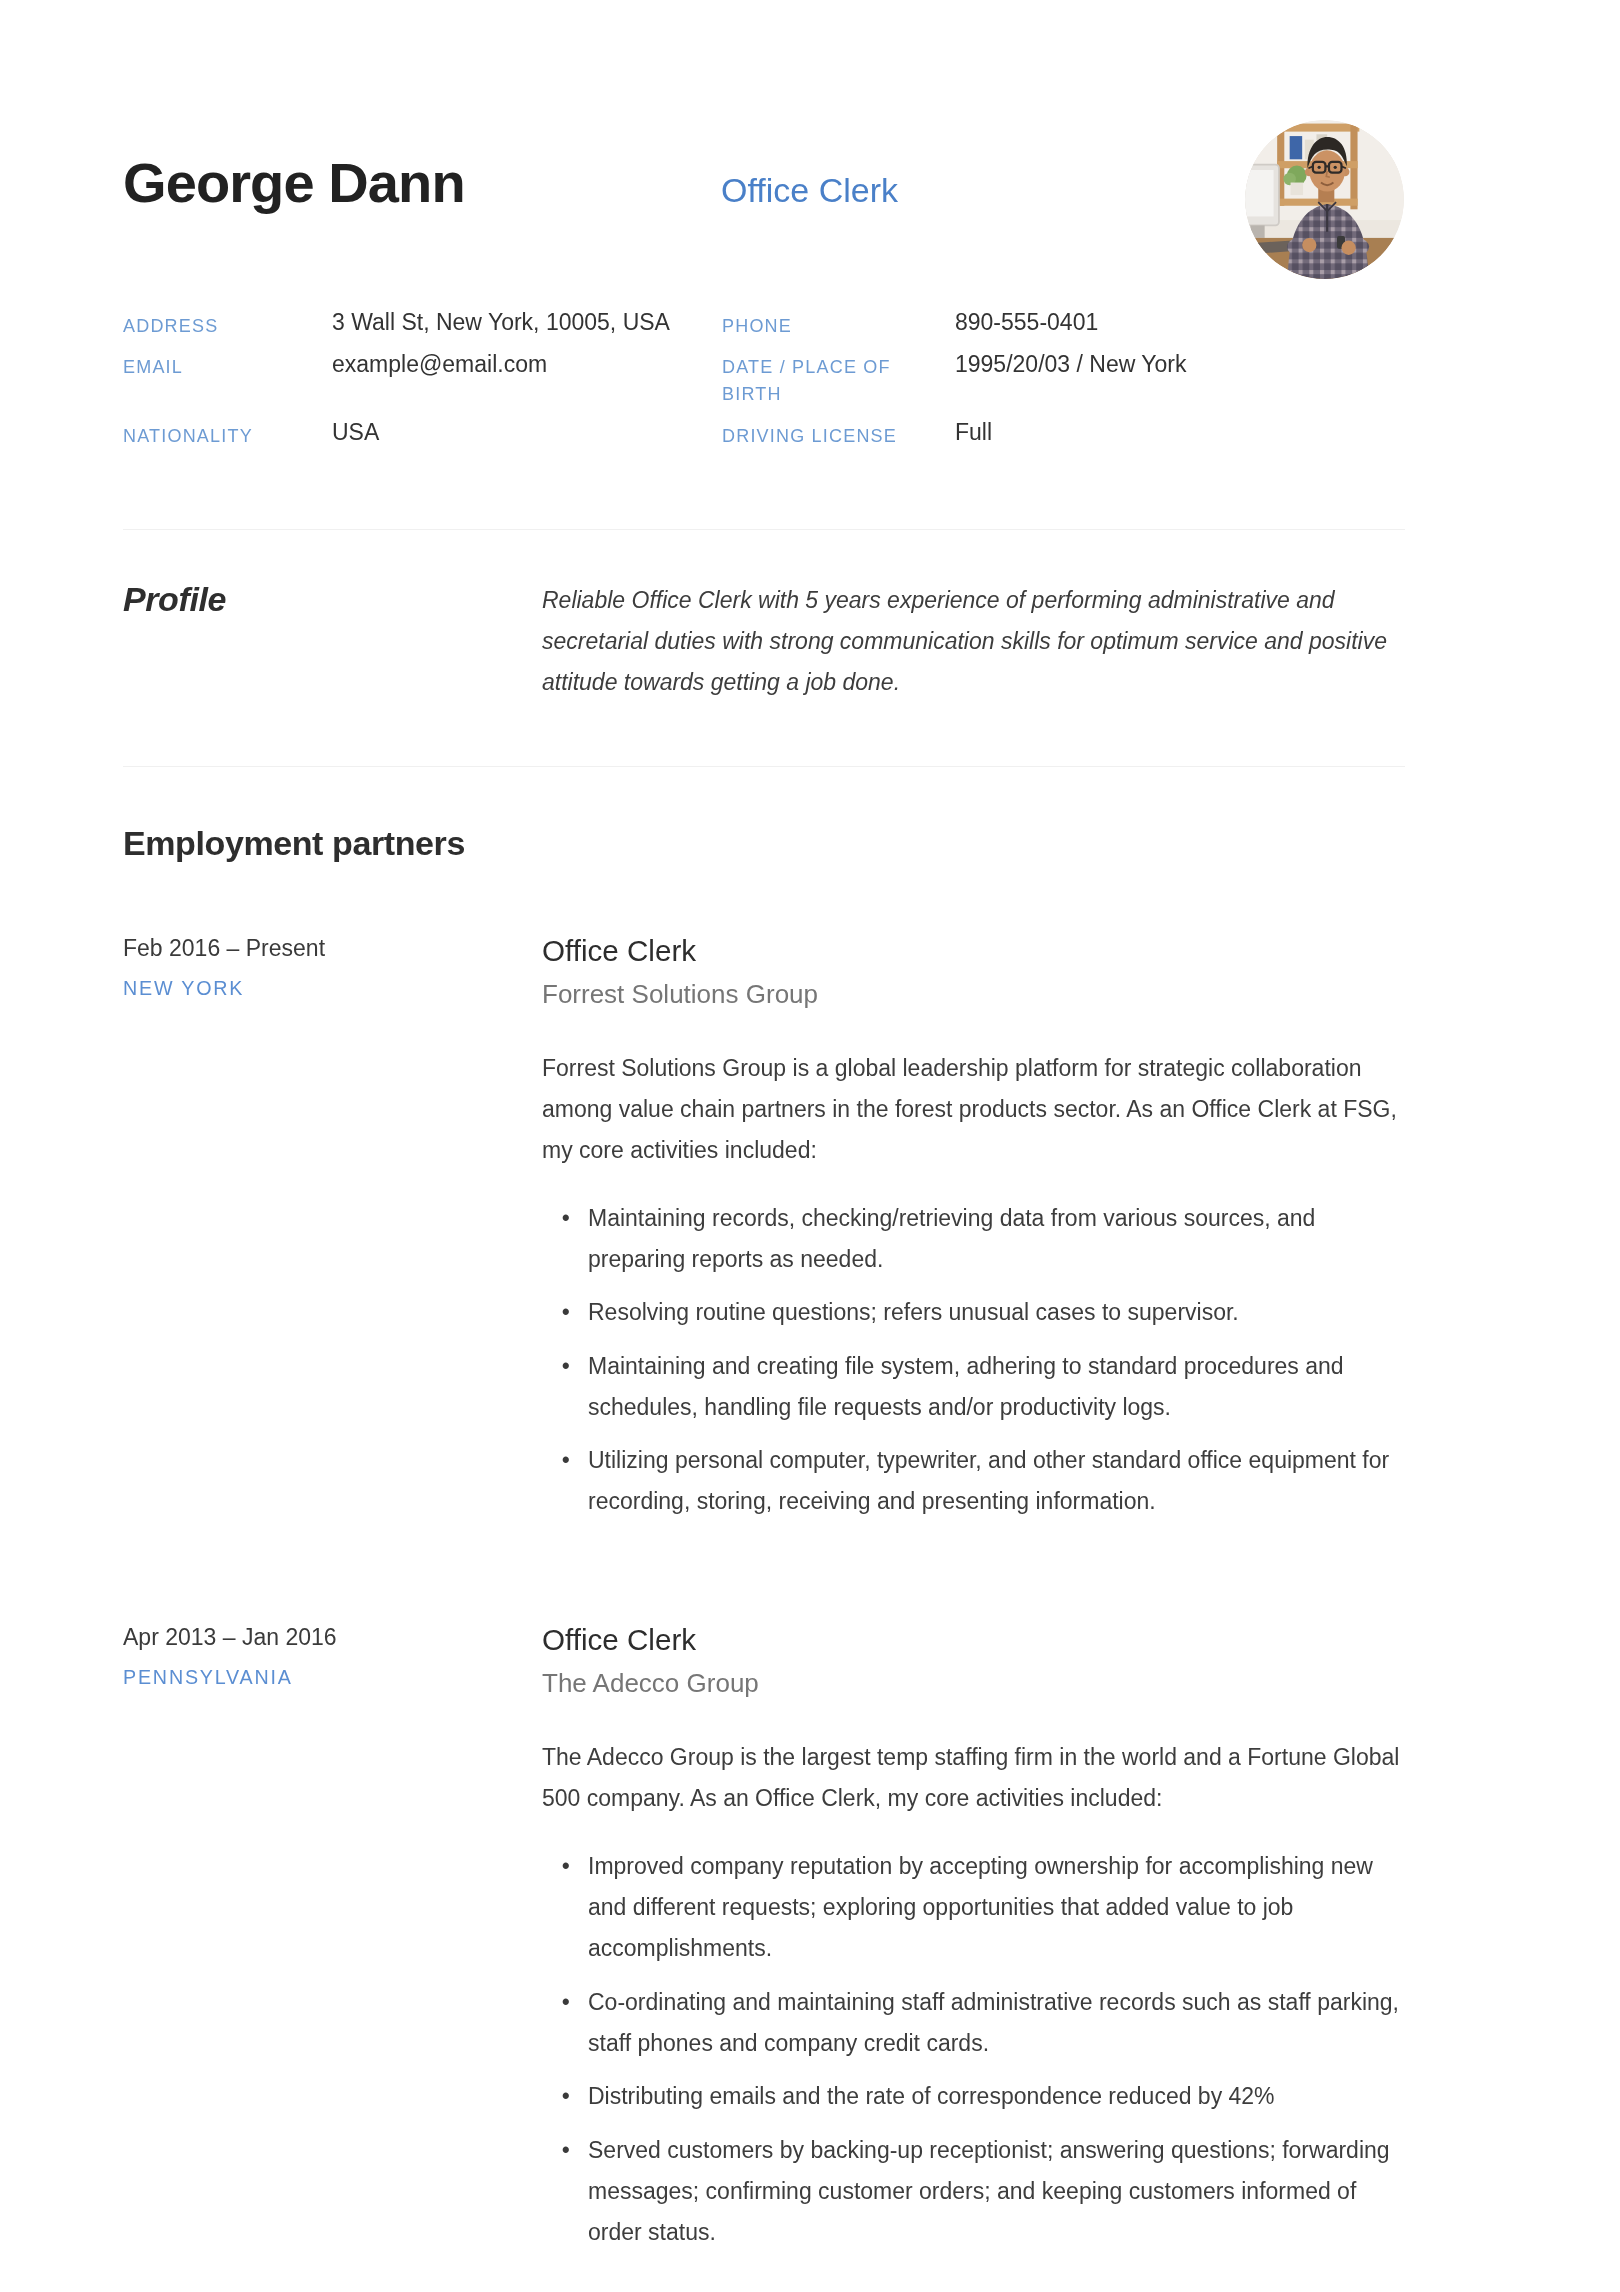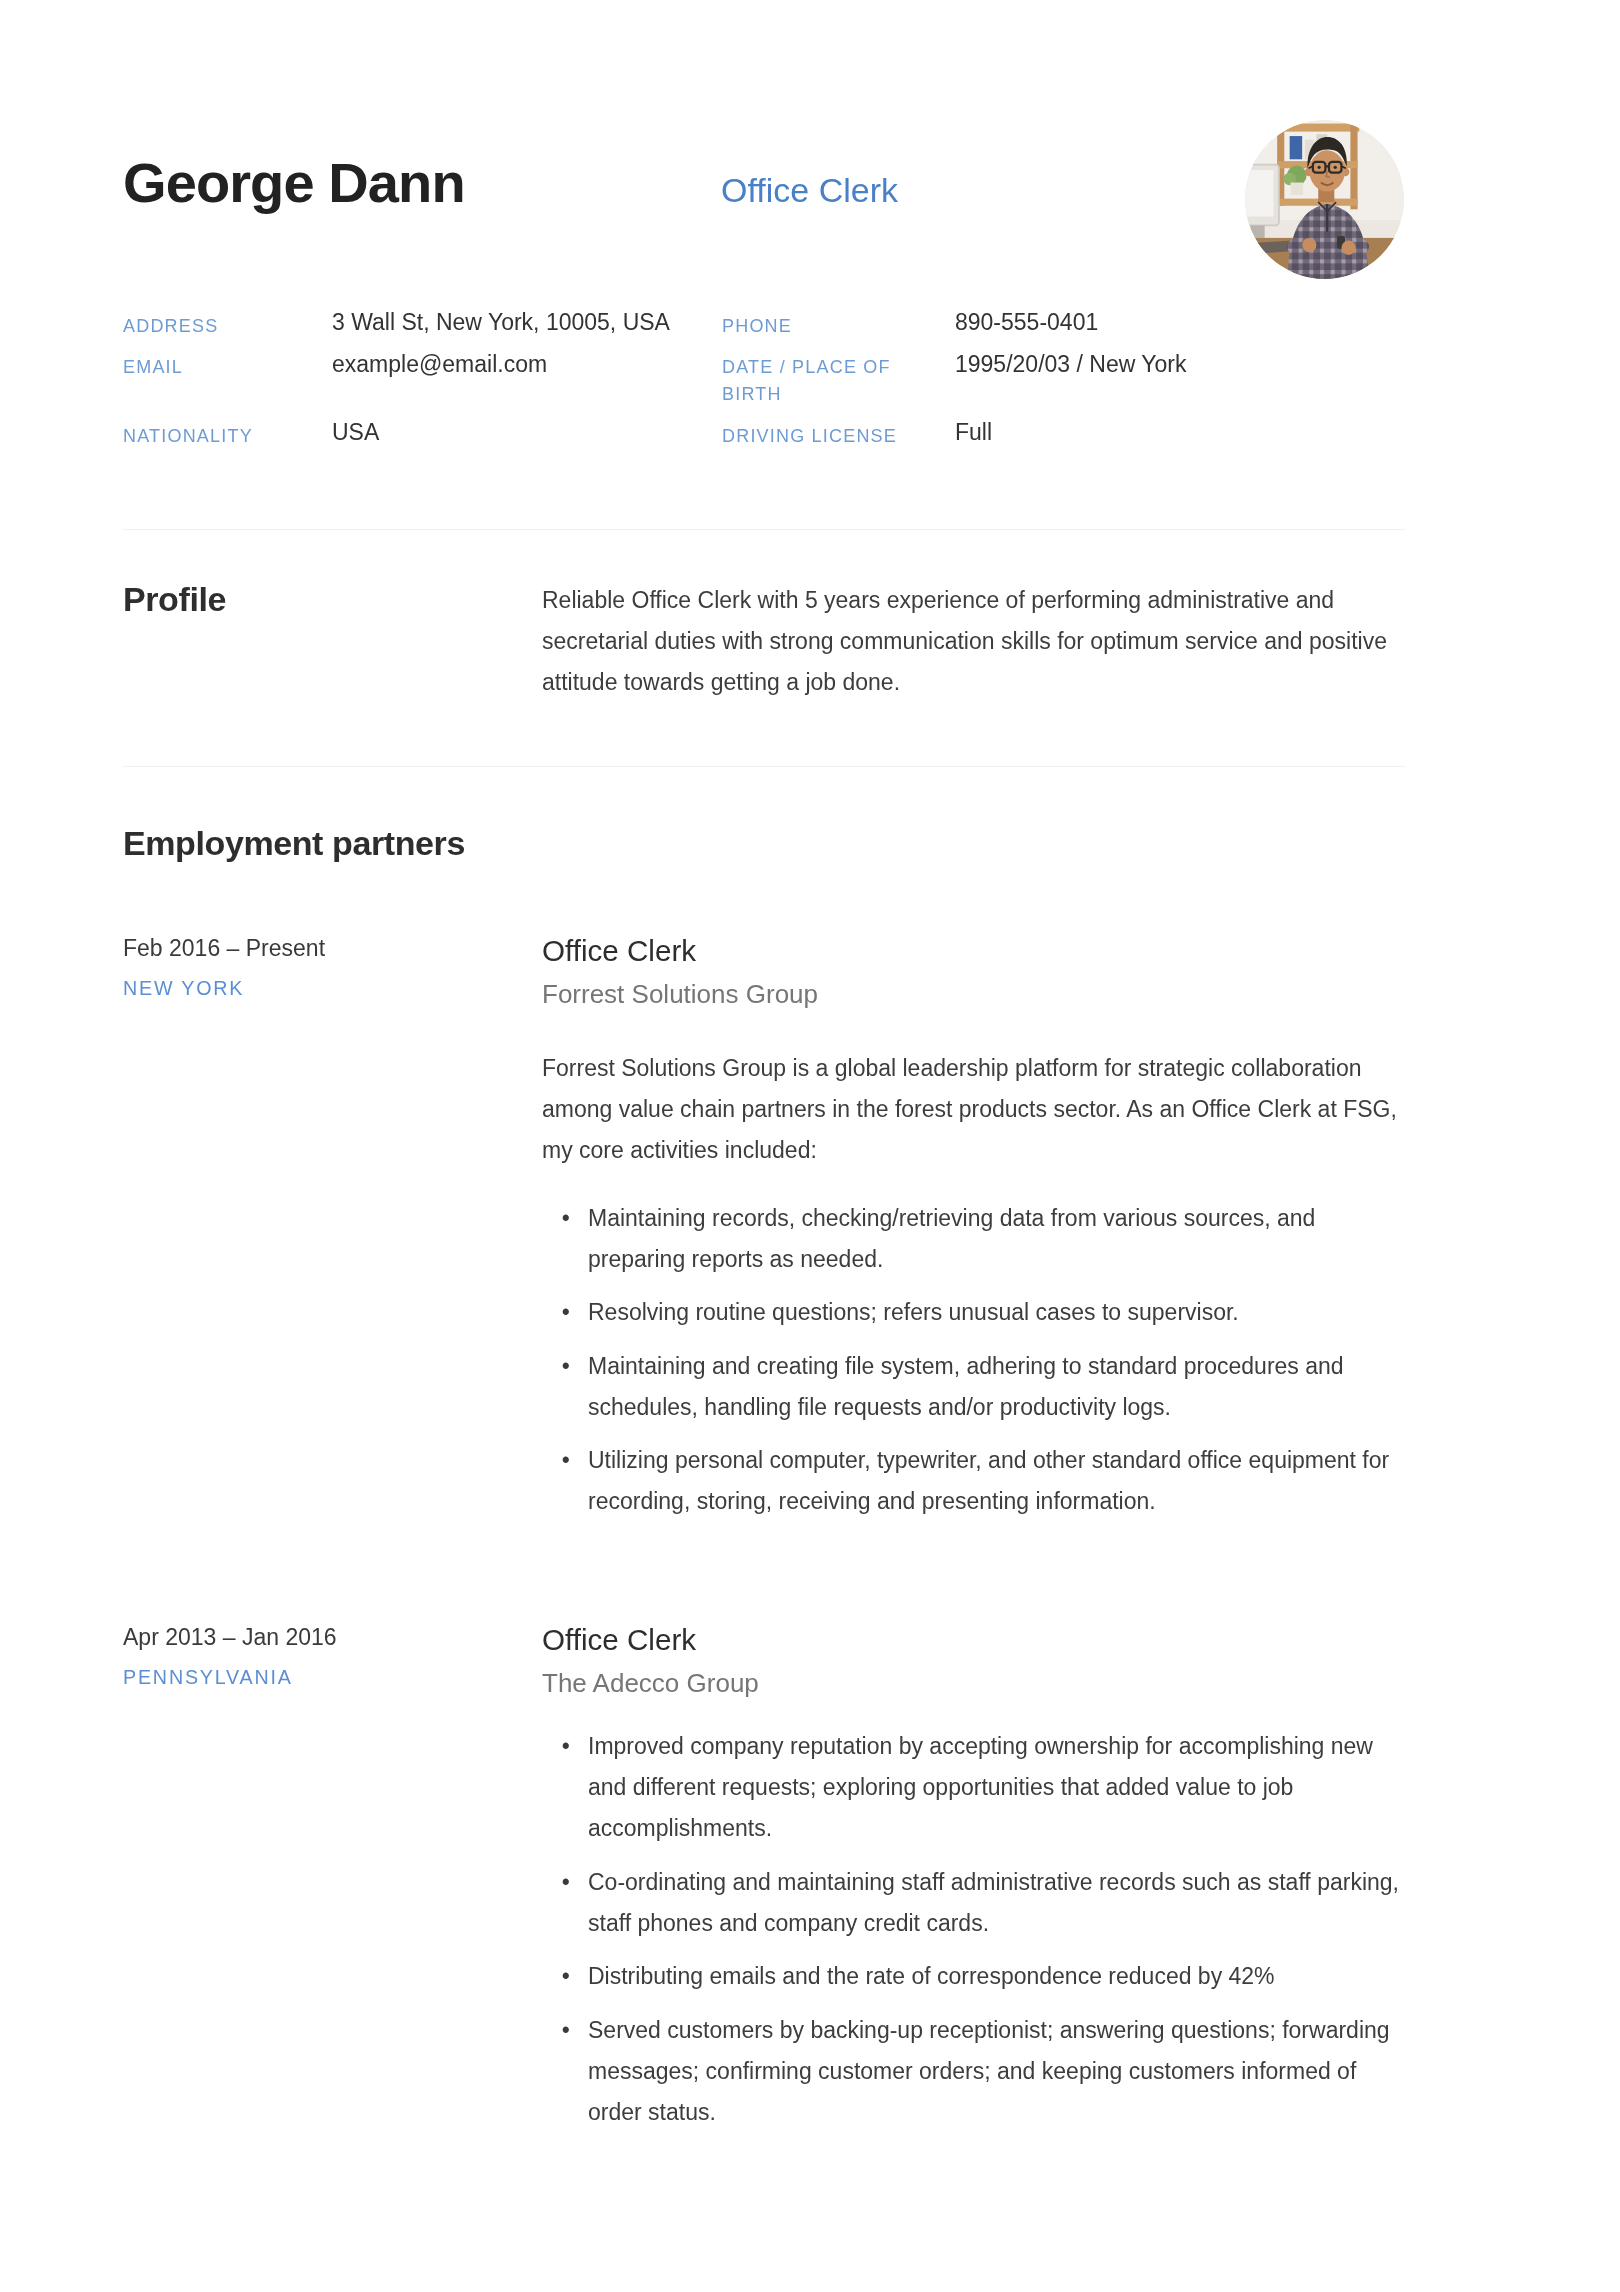--- a/index.html
+++ b/index.html
@@ -26,21 +26,21 @@
 
   
   .contact{margin-top:93px;display:grid;grid-template-columns:209px 390px 233px 1fr;row-gap:10px;align-items:start;}
   .contact .label{font-size:18px;letter-spacing:1.2px;color:var(--label-blue);text-transform:uppercase;line-height:27px;padding-top:4.5px;padding-right:27px;}
   .contact .value{font-size:23px;color:#333333;line-height:29px;padding-right:27px;}
 
   
   .divider{border:none;border-top:1.8px solid var(--divider);margin:0;}
   .divider.d1{margin-top:79px;}
   .section{display:grid;grid-template-columns:419px 1fr;}
-  .section.profile{padding:50px 0 63px;}
+  .section.profile{padding:50px 0 63px;font-style:italic;}
   .section-heading{font-size:34px;font-weight:700;color:var(--heading-dark);letter-spacing:-0.4px;}
   .profile-text{font-size:23px;line-height:41px;color:var(--body-text);max-width:976px;}
 
   .employment-heading{margin-top:57px;font-size:34px;font-weight:700;color:var(--heading-dark);letter-spacing:-0.4px;}
 
   
   .job{display:grid;grid-template-columns:419px 1fr;margin-top:70px;}
   .job.second{margin-top:100px;}
   .job-dates{font-size:23px;color:#3a3a3a;line-height:30px;}
   .job-location{margin-top:14.3px;font-size:19.7px;letter-spacing:1.8px;color:var(--location-blue);text-transform:uppercase;}
@@ -173,20 +173,21 @@
     </div>
 
     <div class="job second">
       <div>
         <div class="job-dates">Apr 2013 – Jan 2016</div>
         <div class="job-location">PENNSYLVANIA</div>
       </div>
       <div>
         <div class="job-role">Office Clerk</div>
         <div class="job-company">The Adecco Group</div>
+        <div class="job-desc">The Adecco Group is the largest temp staffing firm in the world and a Fortune Global 500 company. As an Office Clerk, my core activities included:</div>
         <ul class="job-bullets">
           <li>Improved company reputation by accepting ownership for accomplishing new and different requests; exploring opportunities that added value to job accomplishments.</li>
           <li>Co-ordinating and maintaining staff administrative records such as staff parking, staff phones and company credit cards.</li>
           <li>Distributing emails and the rate of correspondence reduced by 42%</li>
           <li>Served customers by backing-up receptionist; answering questions; forwarding messages; confirming customer orders; and keeping customers informed of order status.</li>
         </ul>
       </div>
     </div>
 
   </div>

